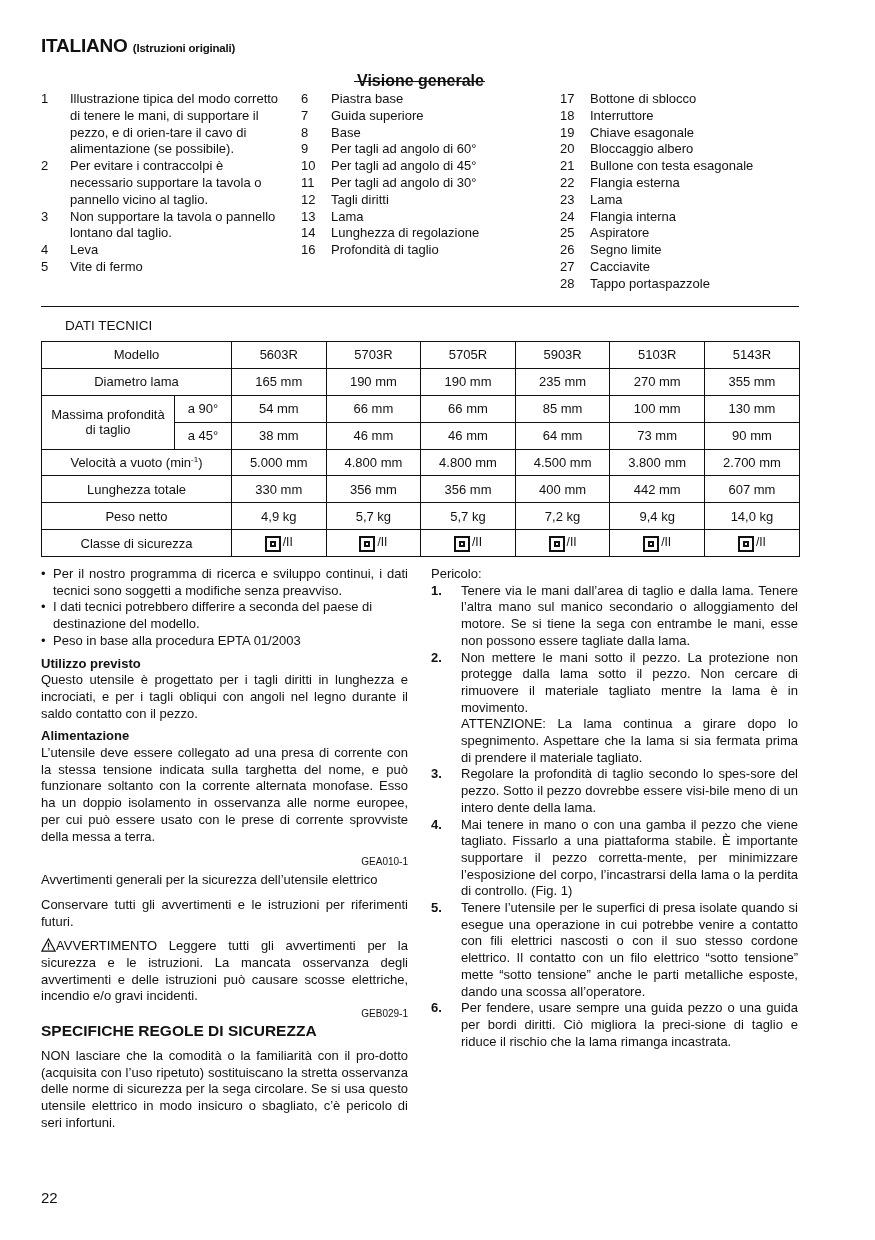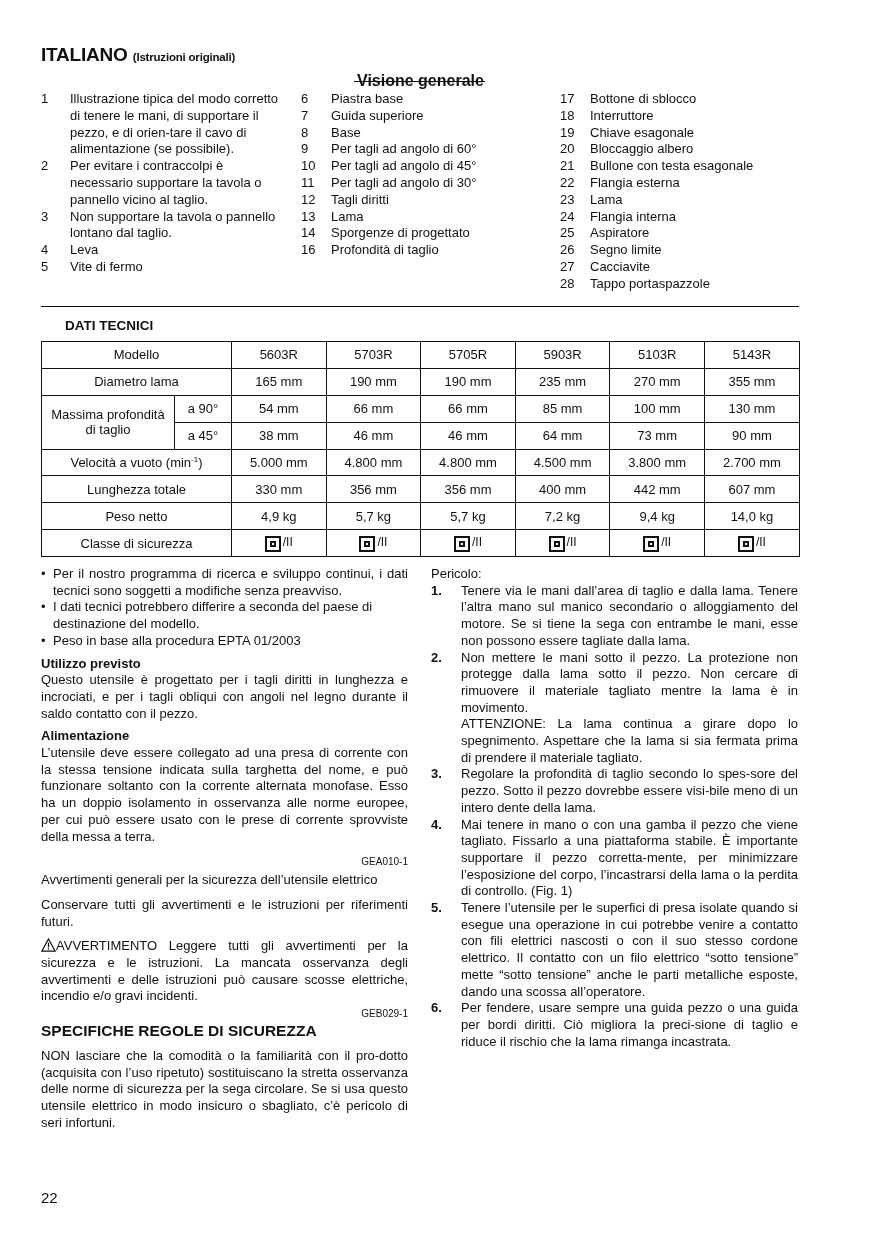--- a/index.html
+++ b/index.html
@@ -1,37 +1,37 @@
 <!DOCTYPE html>
 <html><head>
 <meta charset="utf-8">
 <style>
   html, body { margin: 0; padding: 0; background: #ffffff; }
   body { width: 875px; height: 1240px; position: relative; overflow: hidden;
          font-family: "Liberation Sans", sans-serif; color: #111; }
   .abs { position: absolute; }
-  .lang-title { left: 41px; top: 44px; font-size: 19px; font-weight: bold; letter-spacing: -0.2px; }
+  .lang-title { left: 41px; top: 35px; font-size: 19px; font-weight: bold; letter-spacing: -0.2px; }
   .lang-title .sub { font-size: 11.5px; font-weight: bold; }
   .overview-title { left: 357px; top: 72px; font-size: 16px; font-weight: bold; }
   .overview-rule { left: 354px; top: 81px; width: 131px; height: 1.3px; background: #111; }
   .parts-col { top: 91px; font-size: 13px; line-height: 16.8px; }
   .part { display: flex; }
   .part .num { flex: 0 0 auto; }
   .part .txt { flex: 0 0 auto; }
   .col1 { left: 41px; }
   .col1 .num { width: 29px; }
   .col1 .txt { width: 215px; }
   .col2 { left: 301px; }
   .col2 .num { width: 30px; }
   .col2 .txt { width: 230px; }
   .col3 { left: 560px; }
   .col3 .num { width: 30px; }
   .col3 .txt { width: 220px; }
   .divider { left: 41px; top: 306px; width: 758px; height: 1.2px; background: #111; }
-  .section-h { left: 41px; top: 318px; font-size: 13.5px; font-weight: bold; padding-left: 24px; }
+  .section-h { left: 41px; top: 318px; font-size: 13.5px; font-weight: normal; padding-left: 24px; }
   table.spec { position: absolute; left: 41px; top: 341px; width: 758px; border-collapse: collapse;
                font-size: 13px; table-layout: fixed; }
   table.spec td { border: 1px solid #111; text-align: center; height: 25.9px; padding: 0; }
   table.spec sup { font-size: 8px; }
   .cls-icon { display: inline-block; width: 12px; height: 12px; border: 2.5px solid #111; position: relative;
               vertical-align: -4px; margin-right: 2px; box-sizing: content-box; }
   .cls-icon::after { content: ""; position: absolute; left: 3px; top: 3px; width: 6px; height: 6px;
                      border: 2px solid #111; box-sizing: border-box; }
   .cls-txt { font-size: 12px; vertical-align: 2px; }
   .left-col { left: 41px; top: 566px; width: 367px; font-size: 13px; line-height: 16.7px; }
@@ -114,21 +114,21 @@
   <div class="part">
       <span class="num">12</span>
       <span class="txt">Tagli diritti</span>
     </div>
   <div class="part">
       <span class="num">13</span>
       <span class="txt">Lama</span>
     </div>
   <div class="part">
       <span class="num">14</span>
-      <span class="txt">Sporgenze di progettato</span>
+      <span class="txt">Lunghezza di regolazione</span>
     </div>
   <div class="part">
       <span class="num">16</span>
       <span class="txt">Profondità di taglio</span>
     </div>
 </div>
 
 <div class="abs parts-col col3">
   <div class="part">
       <span class="num">17</span>

